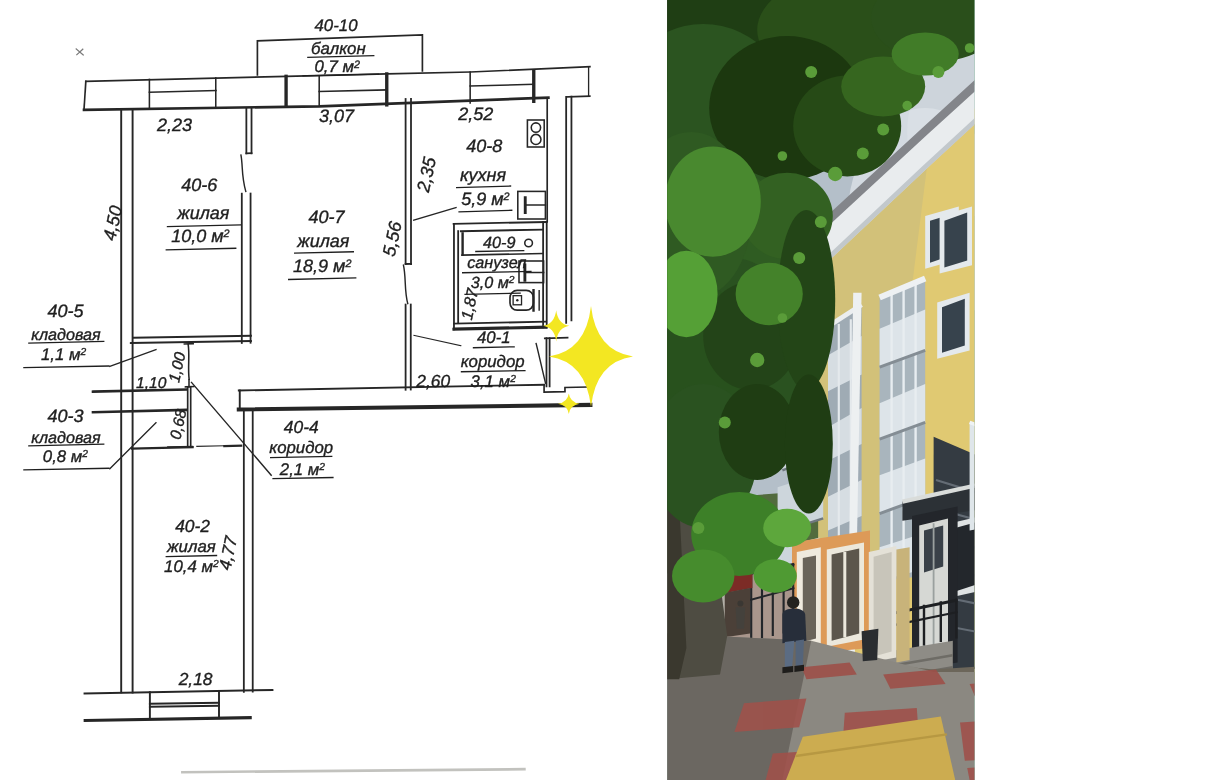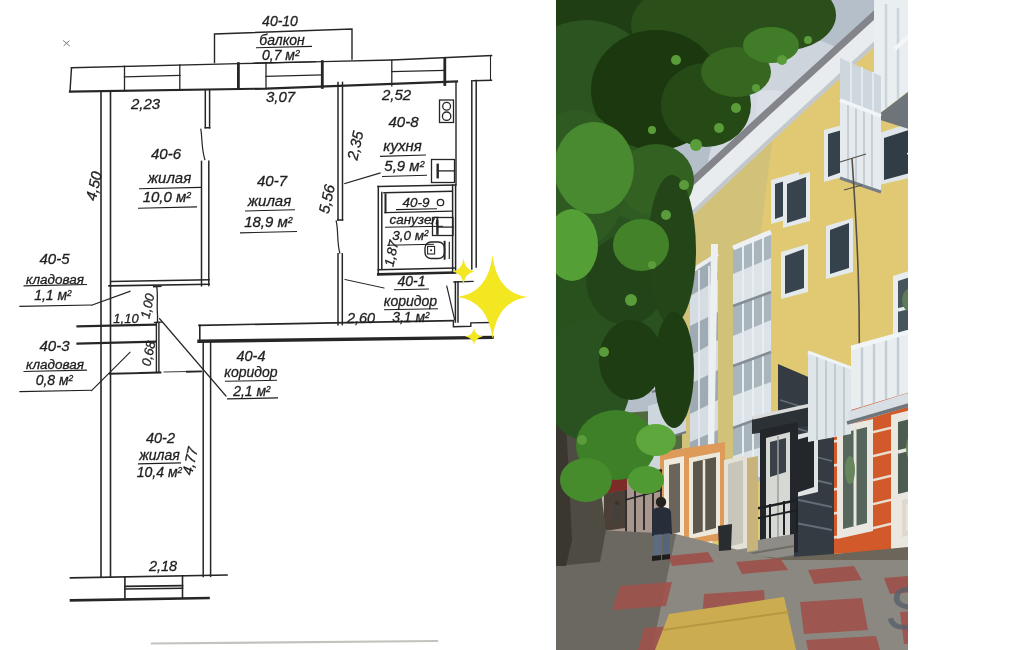--- a/index.html
+++ b/index.html
@@ -1,16 +1,16 @@
 <!DOCTYPE html>
 <html><head>
 <meta charset="utf-8">
 <style>
 html,body{margin:0;padding:0;background:#ffffff;-webkit-font-smoothing:antialiased;}
-#wrap{position:relative;width:908px;height:650px;overflow:hidden;background:#15803d;}
+#wrap{position:relative;width:812px;height:650px;overflow:hidden;background:#15803d;}
 svg{position:absolute;top:0;display:block;}
 #plan{left:0;}
 #photo{left:556px;}
 text{font-family:"Liberation Sans",sans-serif;}
 .t{font-style:italic;fill:#1f1f1f;stroke:#1f1f1f;stroke-width:0.3px;}
 </style>
 </head>
 <body>
 <div id="wrap">
 

